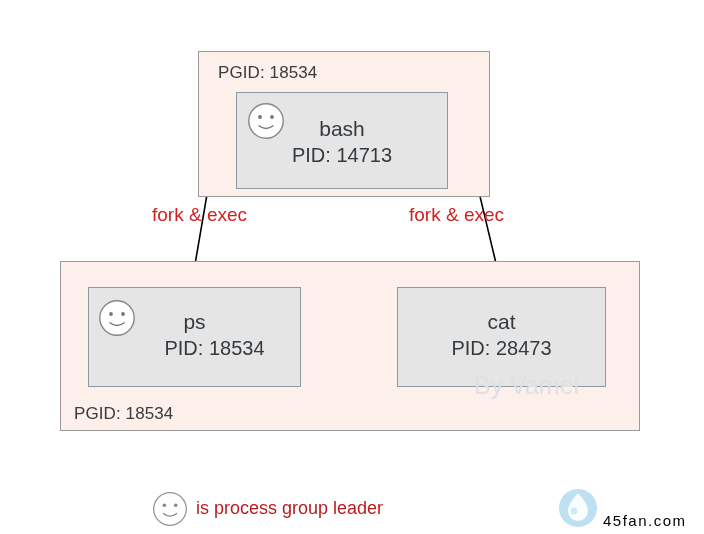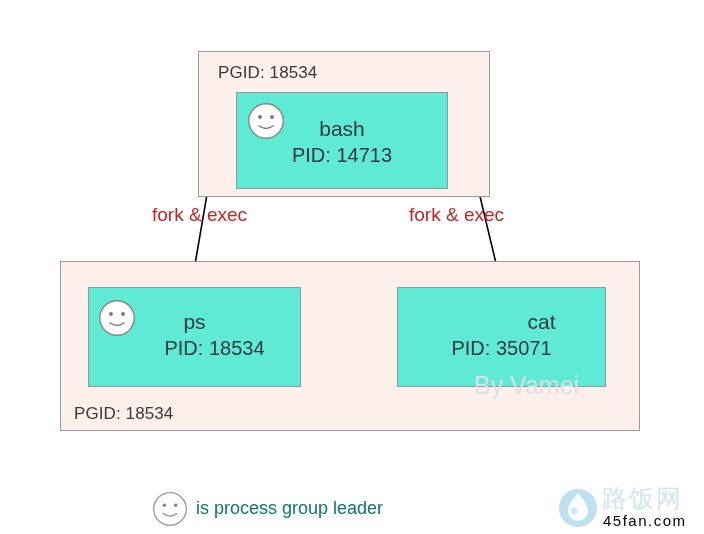--- a/index.html
+++ b/index.html
@@ -49,21 +49,21 @@
   #pgid-top {
     left: 218px;
     top: 57px;
   }
   #pgid-bottom {
     left: 74px;
     top: 398px;
   }
   .proc-box {
     position: absolute;
-    background: #5eead4;
+    background: #e5e5e5;
     border: 1px solid #8e9aa2;
     box-sizing: border-box;
   }
   #proc-bash {
     left: 236px;
     top: 86px;
     width: 212px;
     height: 97px;
   }
   #proc-ps {
@@ -90,21 +90,21 @@
   .proc-name {
     font-size: 21px;
   }
   .proc-pid {
     font-size: 20px;
   }
   #proc-bash .proc-name { top: 24px; }
   #proc-bash .proc-pid  { top: 51px; }
   #proc-ps .proc-name   { top: 22px; }
   #proc-ps .proc-pid    { top: 49px; margin-left: 20px; }
-  #proc-cat .proc-name  { top: 22px; margin-left: 40px; }
+  #proc-cat .proc-name  { top: 22px; }
   #proc-cat .proc-pid   { top: 49px; }
 
   .smiley {
     position: absolute;
     width: 38px;
     height: 38px;
   }
   #smiley-bash { left: 10px; top: 9px; }
   #smiley-ps   { left: 9px;  top: 11px; }
 
@@ -122,21 +122,21 @@
     left: 152px;
     top: 485px;
     width: 36px;
     height: 36px;
   }
   #legend-text {
     position: absolute;
     left: 196px;
     top: 492px;
     font-size: 18px;
-    color: #0f766e;
+    color: #b91c1c;
     white-space: nowrap;
   }
   #watermark-vamei {
     position: absolute;
     left: 474px;
     top: 365px;
     font-size: 25px;
     color: #dfdfe6;
     white-space: nowrap;
     pointer-events: none;
@@ -209,36 +209,35 @@
       <circle cx="13" cy="15" r="1.9" fill="#777777"></circle>
       <circle cx="25" cy="15" r="1.9" fill="#777777"></circle>
       <path d="M11.5,23.5 Q19,29.5 26.5,23.5" stroke="#777777" stroke-width="1.4" fill="none"></path>
     </svg>
     <div class="proc-text proc-name">ps</div>
     <div class="proc-text proc-pid">PID: 18534</div>
   </div>
 
   <div class="proc-box" id="proc-cat">
     <div class="proc-text proc-name">cat</div>
-    <div class="proc-text proc-pid">PID: 35071</div>
+    <div class="proc-text proc-pid">PID: 28473</div>
   </div>
 
   <div id="watermark-vamei">By Vamei</div>
 
   <svg id="legend-smiley" viewBox="0 0 38 38">
     <circle cx="19" cy="19" r="17.2" fill="#ffffff" stroke="#999999" stroke-width="1.4"></circle>
     <circle cx="13" cy="15" r="1.9" fill="#888888"></circle>
     <circle cx="25" cy="15" r="1.9" fill="#888888"></circle>
     <path d="M11.5,23.5 Q19,29.5 26.5,23.5" stroke="#888888" stroke-width="1.4" fill="none"></path>
   </svg>
   <div id="legend-text">is process group leader</div>
 
   <div id="site-watermark">
     <svg width="42" height="46" viewBox="0 0 42 46" style="position:absolute;left:0;top:3px;">
       <circle cx="20" cy="23" r="19" fill="#bfe0f0"></circle>
       <path d="M20,8 C13,16 10,21 10,26 a10,10 0 0 0 20,0 C30,21 27,16 20,8 Z" fill="#ffffff" opacity="0.92"></path>
       <circle cx="16" cy="26" r="3.4" fill="#cfeaf7"></circle>
     </svg>
-    <div class="wm-cn">路饭网</div>
     <div class="wm-url">45fan.com</div>
   </div>
 
 </div>
 
 </body></html>

